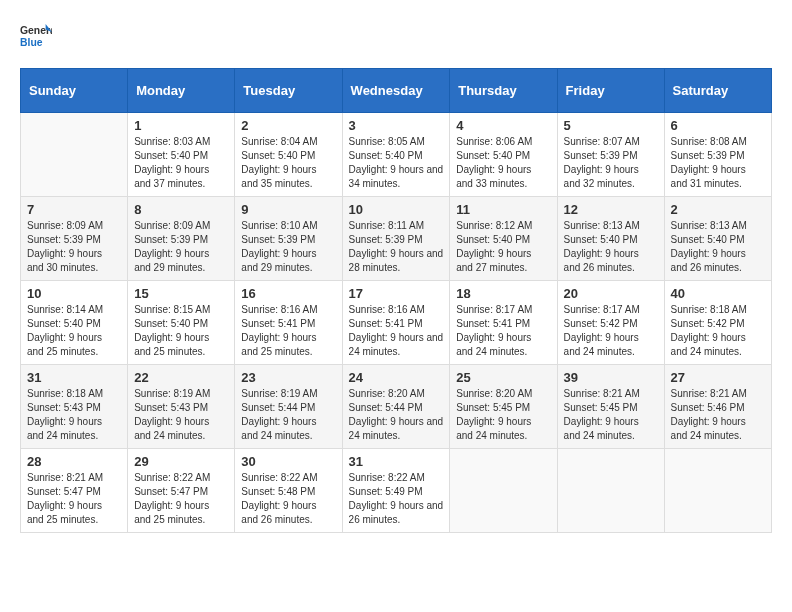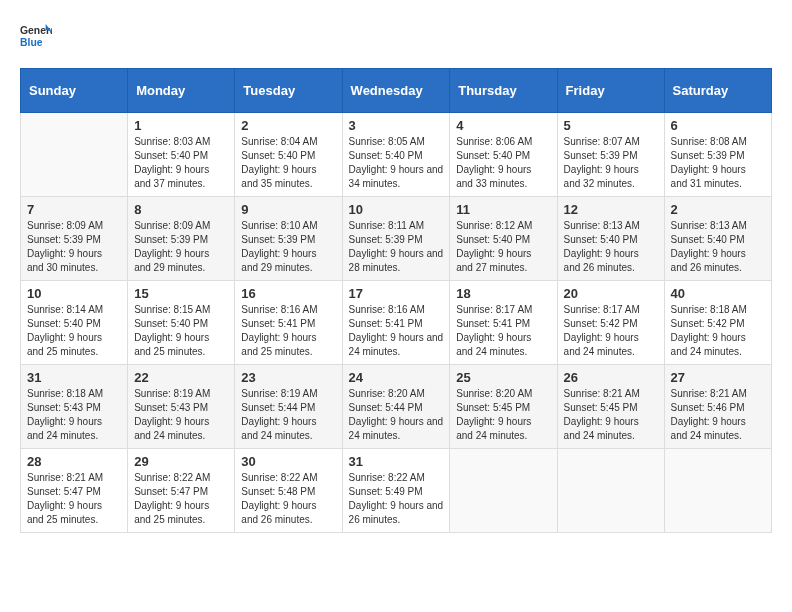--- a/index.html
+++ b/index.html
@@ -212,21 +212,21 @@
         </td>
         <td>
           <span class="day-number">24</span>
           <div class="day-info">Sunrise: 8:20 AM<br>Sunset: 5:44 PM<br>Daylight: 9 hours and 24 minutes.</div>
         </td>
         <td>
           <span class="day-number">25</span>
           <div class="day-info">Sunrise: 8:20 AM<br>Sunset: 5:45 PM<br>Daylight: 9 hours and 24 minutes.</div>
         </td>
         <td>
-          <span class="day-number">26</span>
+          <span class="day-number">39</span>
           <div class="day-info">Sunrise: 8:21 AM<br>Sunset: 5:45 PM<br>Daylight: 9 hours and 24 minutes.</div>
         </td>
         <td>
           <span class="day-number">27</span>
           <div class="day-info">Sunrise: 8:21 AM<br>Sunset: 5:46 PM<br>Daylight: 9 hours and 24 minutes.</div>
         </td>
       </tr>
       <tr>
         <td>
           <span class="day-number">28</span>

